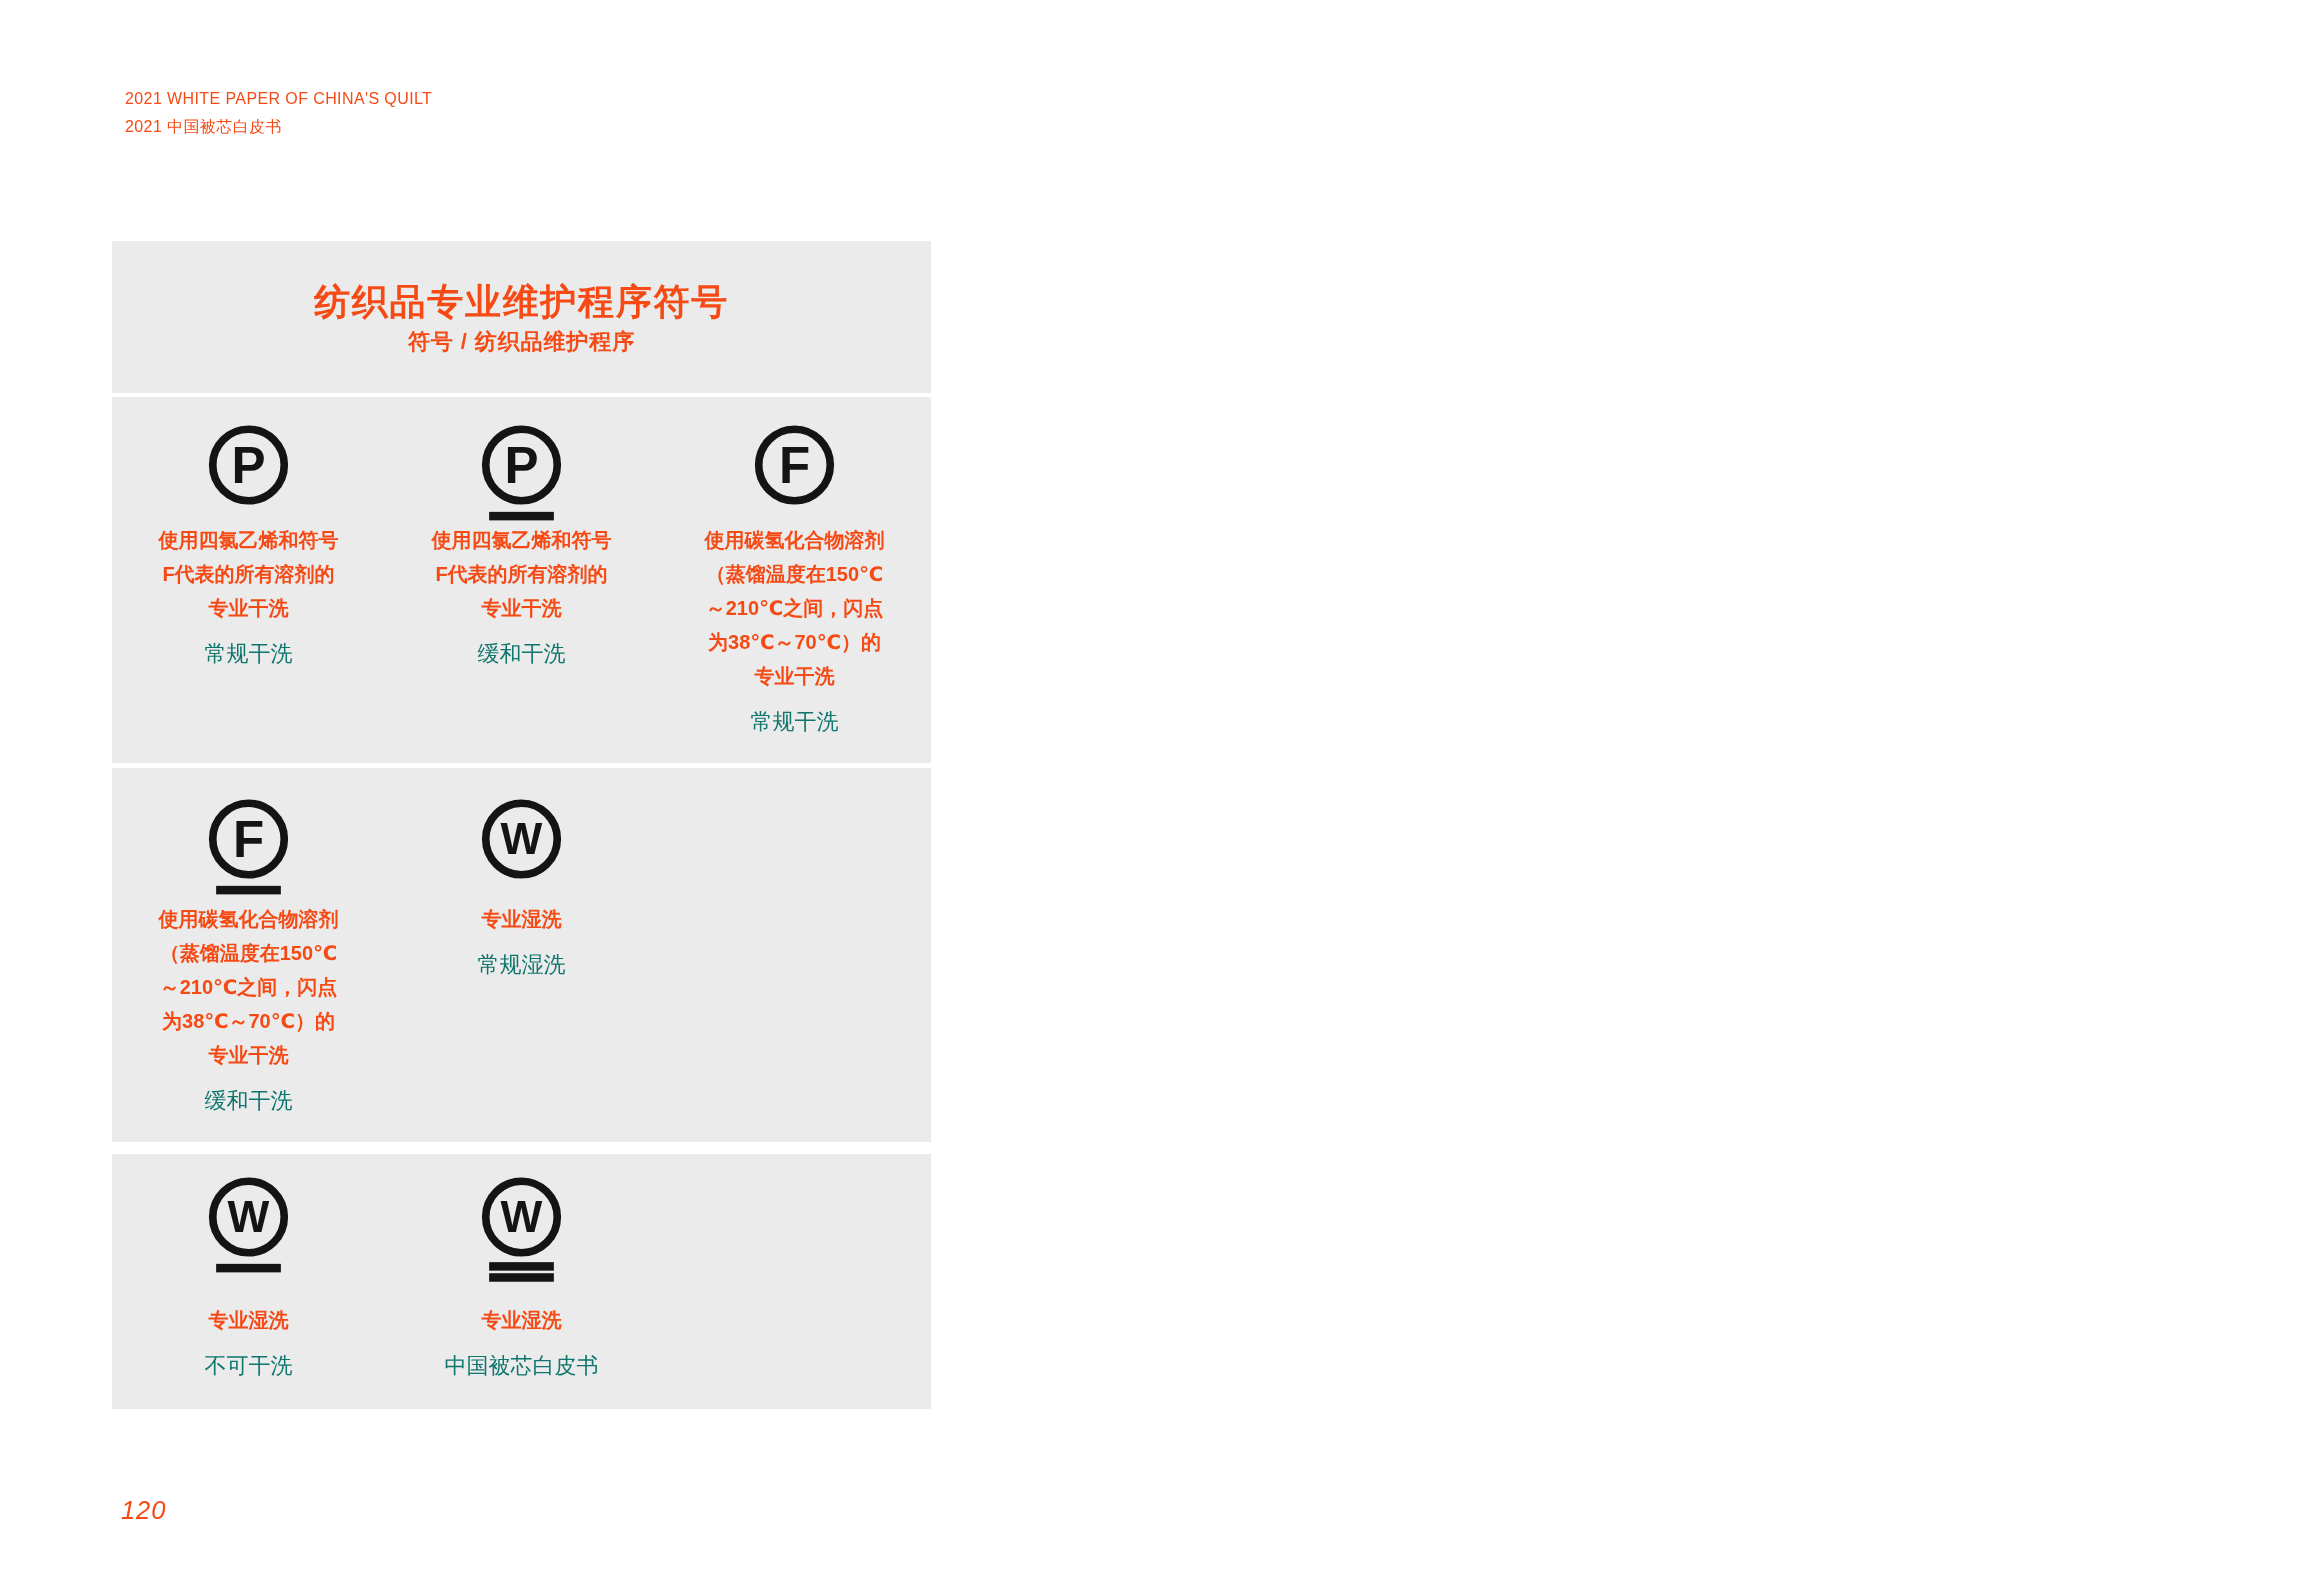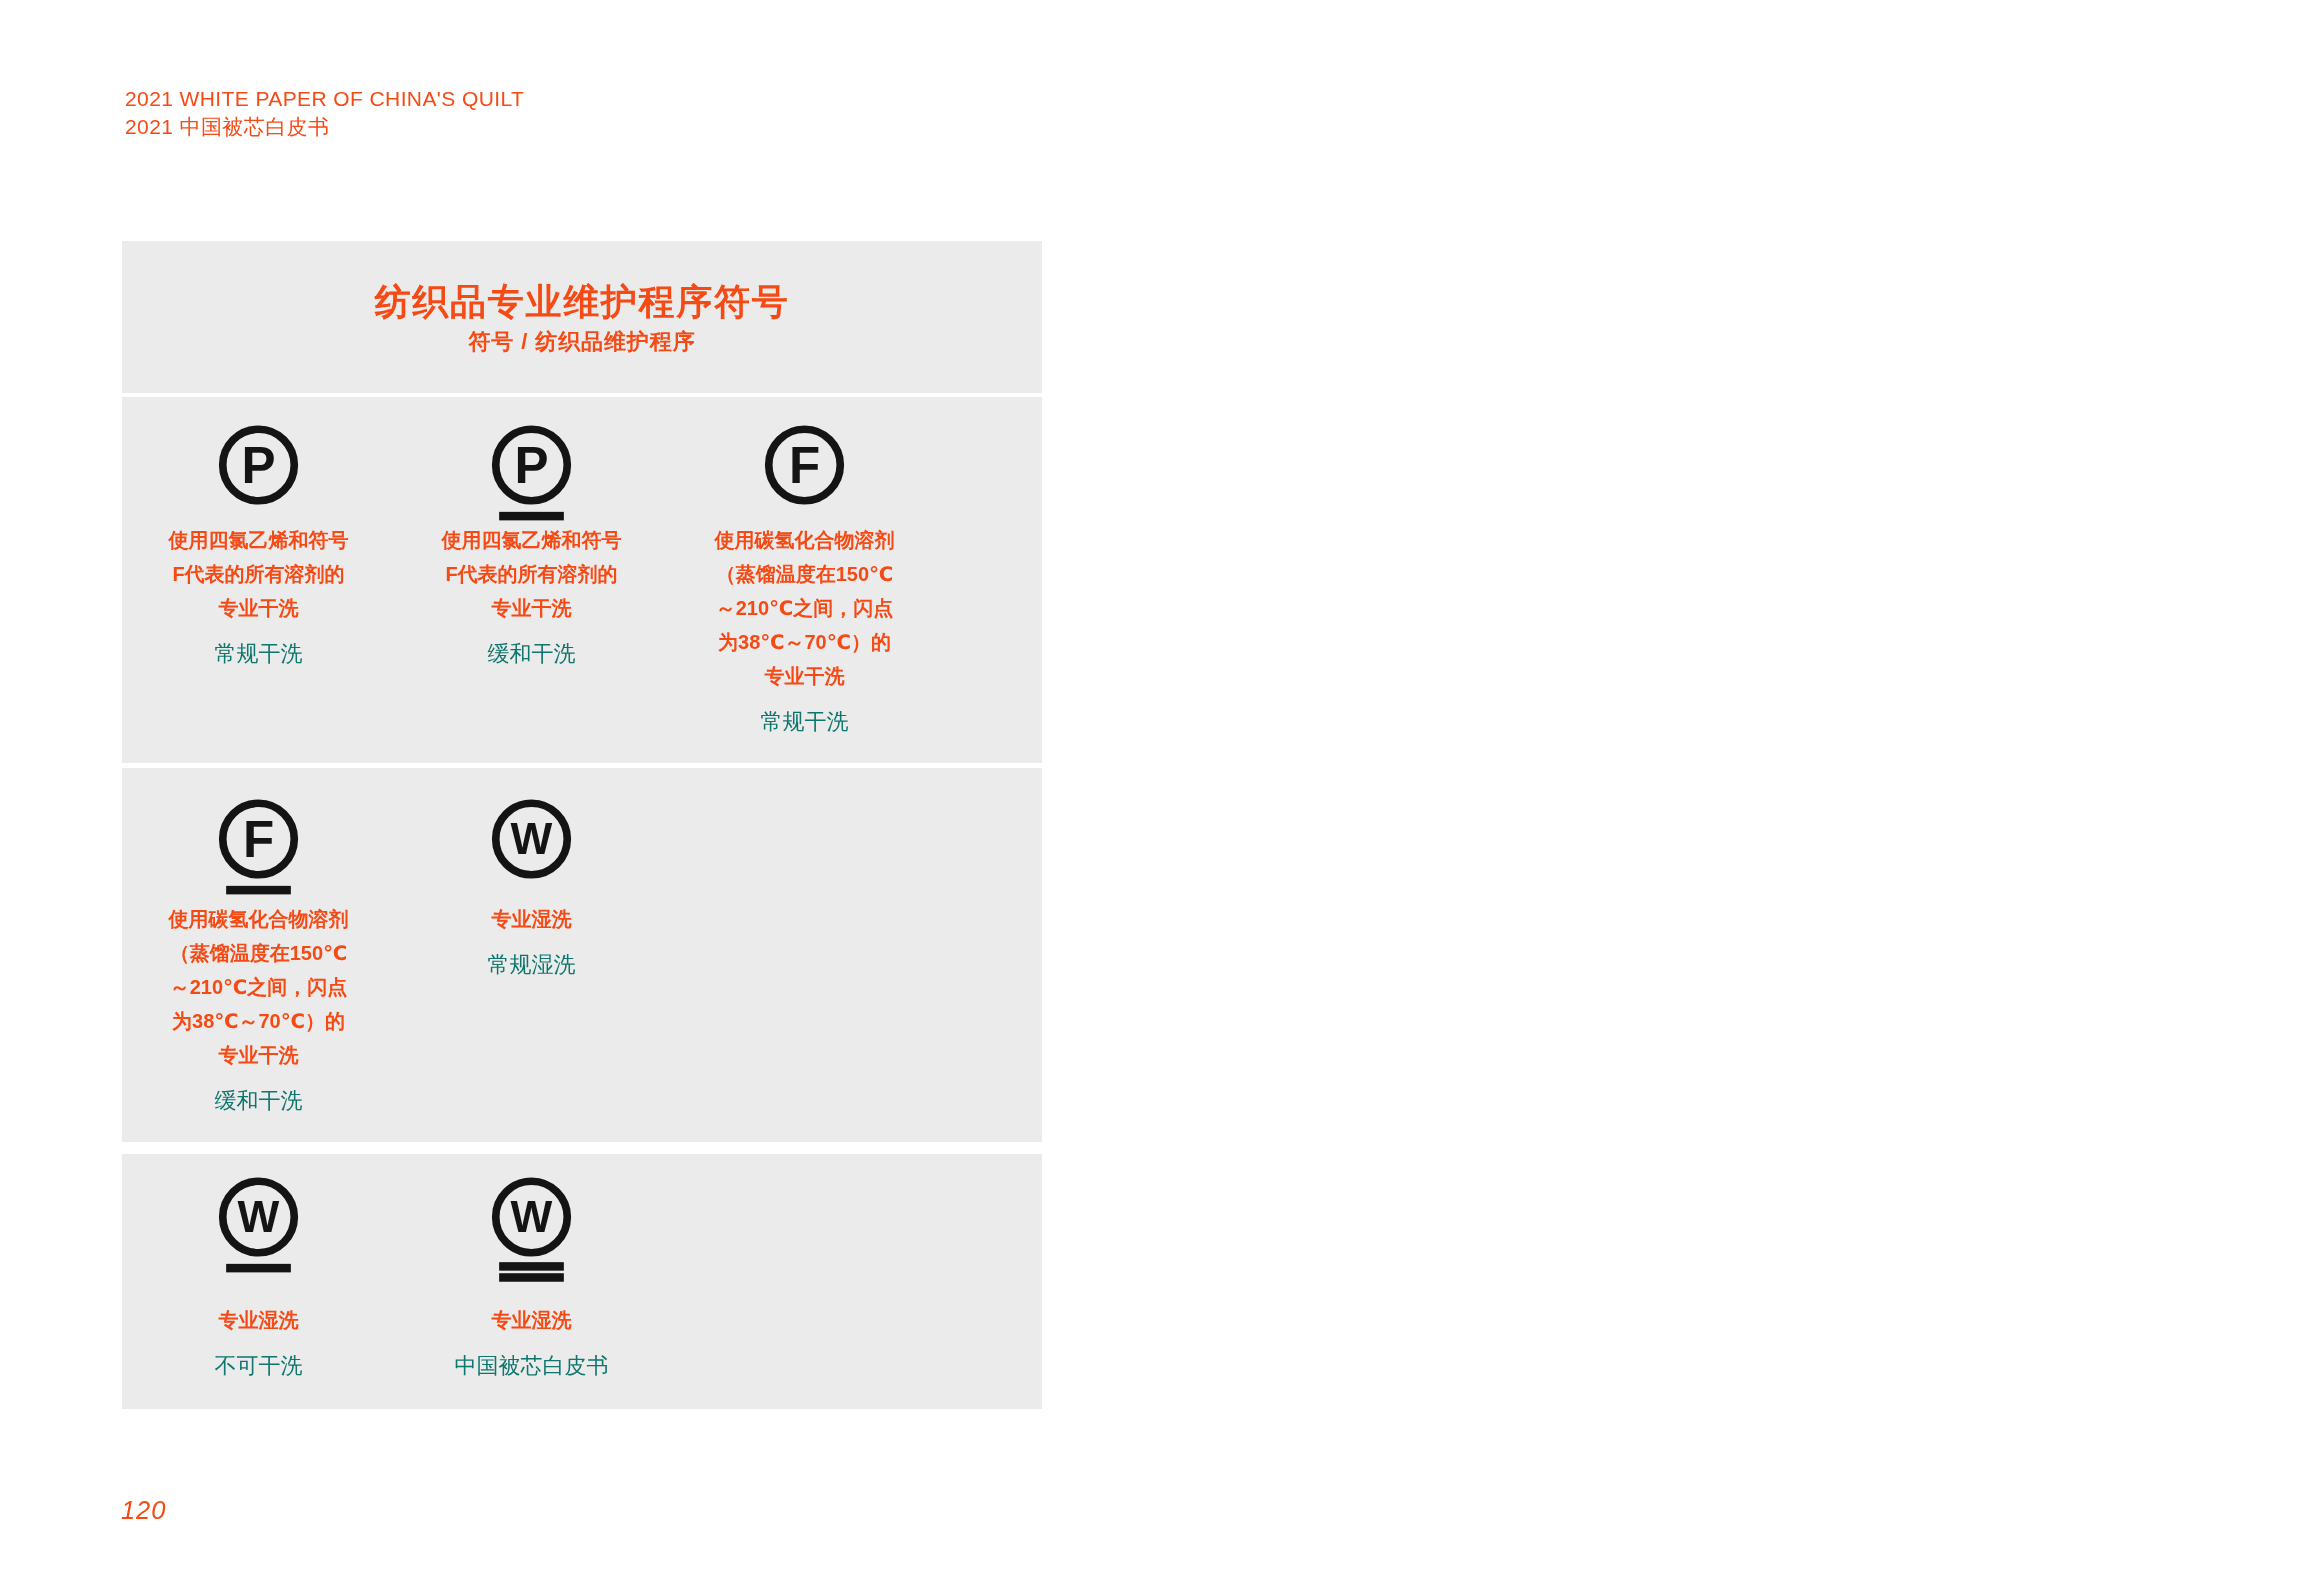--- a/index.html
+++ b/index.html
@@ -1,22 +1,22 @@
 <!DOCTYPE html>
 <html style="--accent: #f64a15; --panel: #ebebeb;font-size:13.6px"><head>
 <meta charset="utf-8">
 <style>
   html,body{margin:0;padding:0;background:#ffffff;}
   body{font-family:"Liberation Sans","DejaVu Sans",sans-serif;}
   .page{position:relative;width:2319px;height:1581px;background:#ffffff;overflow:hidden;}
 
   .header{position:absolute;left:125px;top:85px;color:var(--accent);
-          font-size:21px;line-height:28px;letter-spacing:0.4px;font-weight:400;}
+          font-size:16px;line-height:28px;letter-spacing:0.4px;font-weight:400;}
 
-  .panel{position:absolute;left:122px;width:920px;background:var(--panel);box-sizing:border-box;}
+  .panel{position:absolute;left:112px;width:819px;background:var(--panel);box-sizing:border-box;}
 
   .title-box{top:241px;height:152px;text-align:center;padding-top:37px;}
   .title-box .title{font-size:36px;font-weight:700;color:var(--accent);letter-spacing:1.7px;}
   .title-box .subtitle{font-size:22px;font-weight:700;color:var(--accent);letter-spacing:0.9px;}
 
   .section{display:flex;flex-direction:row;align-items:flex-start;}
   .sec1{top:397px;height:366px;padding-top:28px;}
   .sec2{top:768px;height:374px;padding-top:31px;}
   .sec3{top:1154px;height:255px;padding-top:23px;}
 

